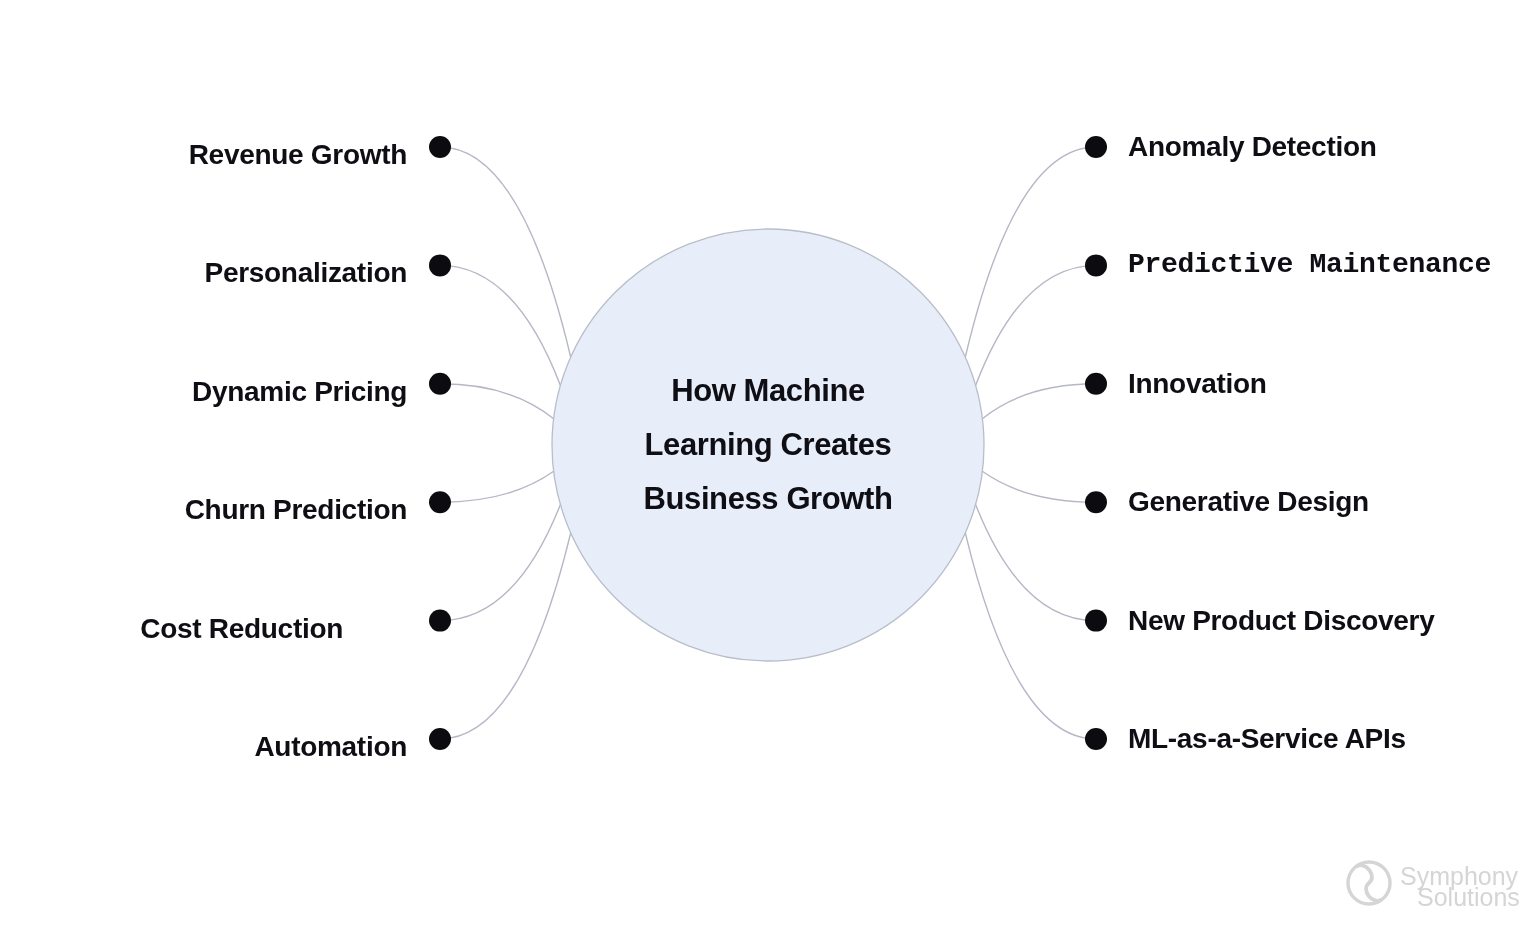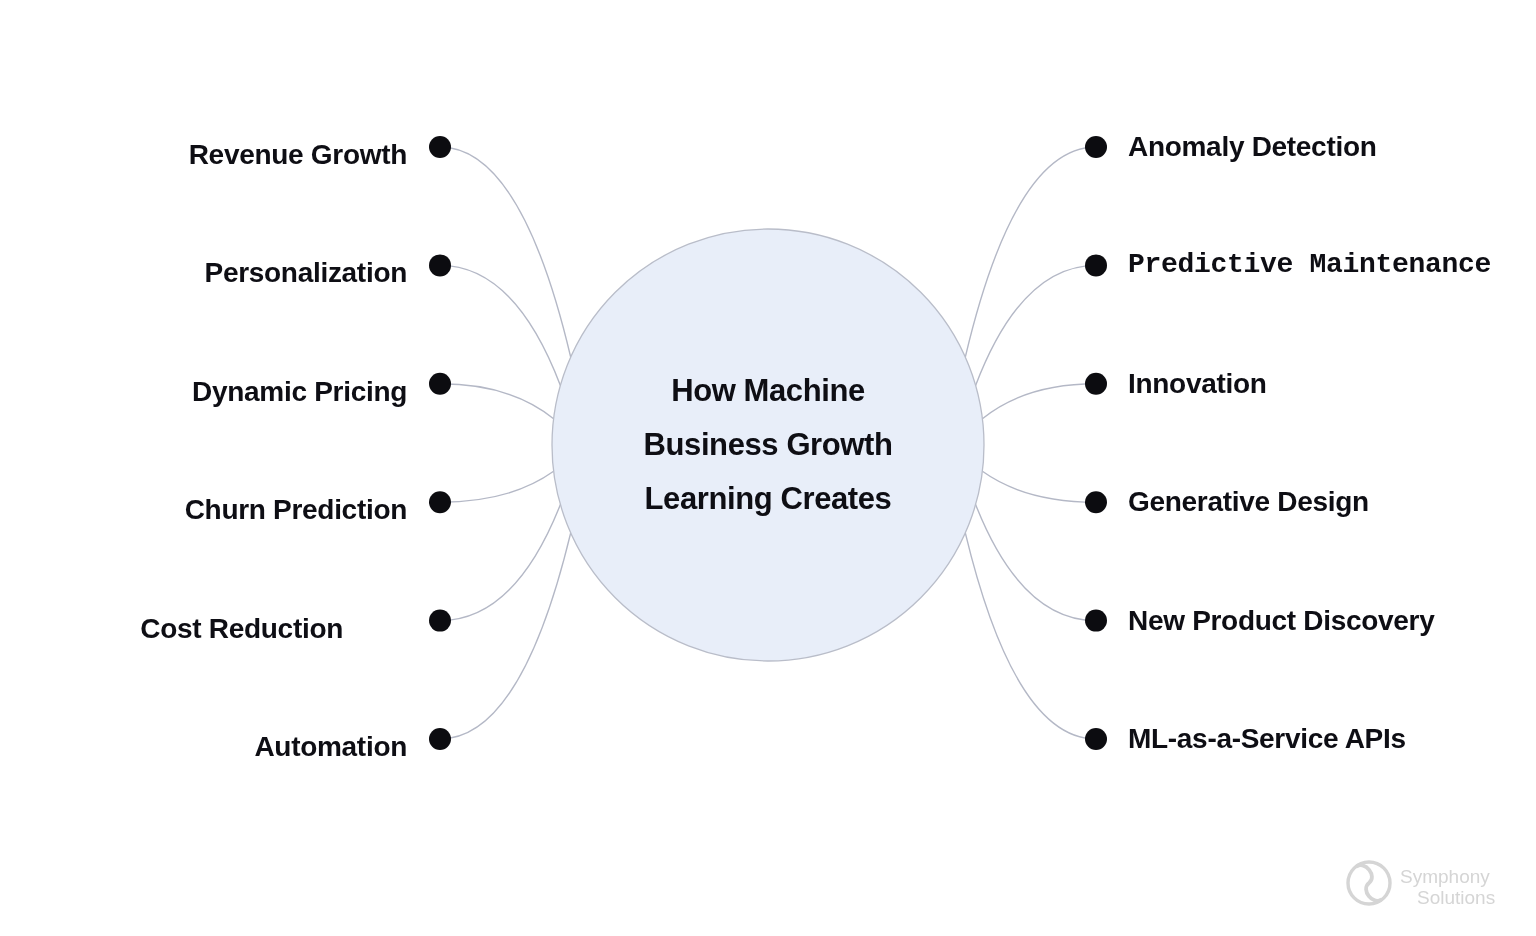--- a/index.html
+++ b/index.html
@@ -34,21 +34,21 @@
   }
   .watermark {
     position: absolute;
     left: 1344px; top: 858px;
     display: flex;
     align-items: flex-start;
   }
   .wm-text {
     margin-left: 6px;
     padding-top: 8px;
-    font-size: 19px;
+    font-size: 25px;
     font-weight: 400;
     line-height: 21px;
     color: #d5d5d5;
   }
   .wm-text .wm-line2 { margin-left: 17px; }
 </style>
 </head>
 <body>
 
 <div id="stage">
@@ -75,22 +75,22 @@
       <circle cx="1096" cy="147" r="11" fill="#0c0c10"></circle>
       <circle cx="1096" cy="265.4" r="11" fill="#0c0c10"></circle>
       <circle cx="1096" cy="383.8" r="11" fill="#0c0c10"></circle>
       <circle cx="1096" cy="502.20000000000005" r="11" fill="#0c0c10"></circle>
       <circle cx="1096" cy="620.6" r="11" fill="#0c0c10"></circle>
       <circle cx="1096" cy="739" r="11" fill="#0c0c10"></circle>
     </svg>
 
   <div class="central-title" id="central-title">
       <div>How Machine</div>
+      <div>Learning Creates</div>
       <div>Business Growth</div>
-      <div>Learning Creates</div>
     </div>
 
   <div id="labels">
       <div class="node-label side-left" style="top: 130px; right: 1129px;">Revenue Growth</div>
       <div class="node-label side-left" style="top: 248.4px; right: 1129px;">Personalization</div>
       <div class="node-label side-left" style="top: 366.8px; right: 1129px;">Dynamic Pricing</div>
       <div class="node-label side-left" style="top: 485.2px; right: 1129px;">Churn Prediction</div>
       <div class="node-label side-left" style="top: 603.6px; right: 1193px;">Cost Reduction</div>
       <div class="node-label side-left" style="top: 722px; right: 1129px;">Automation</div>
       <div class="node-label side-right" style="top: 130px; left: 1128px;">Anomaly Detection</div>

